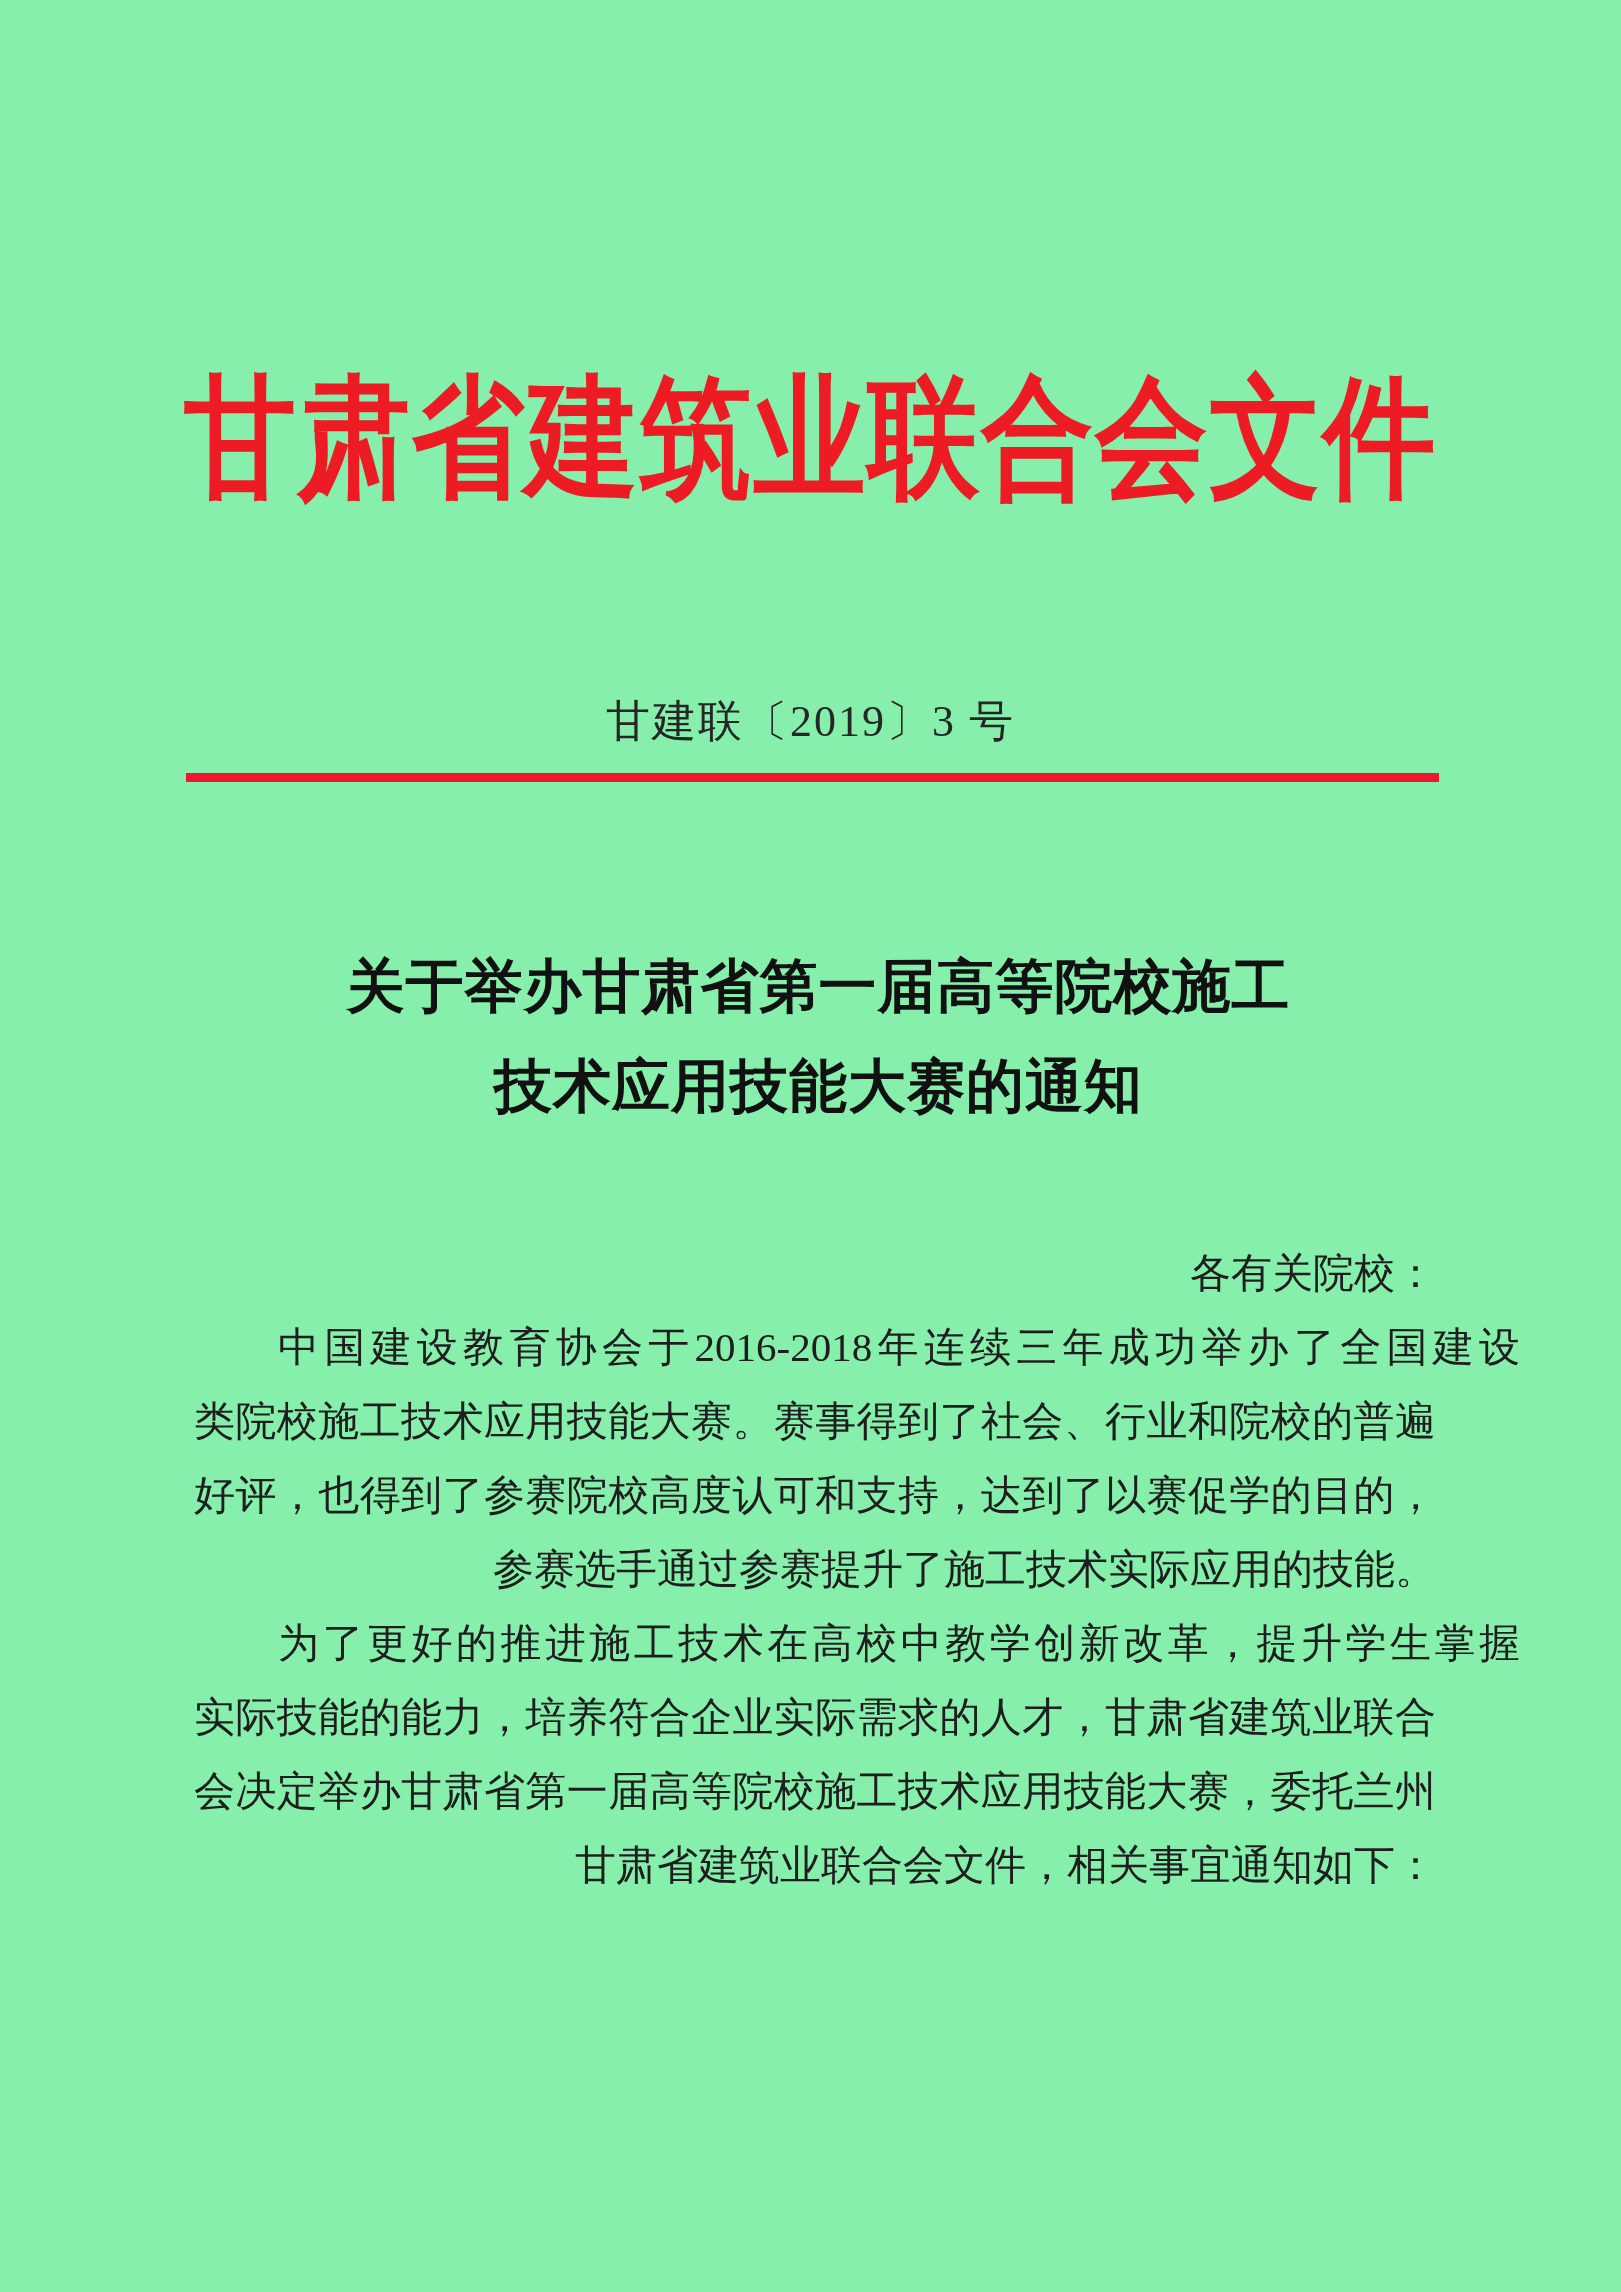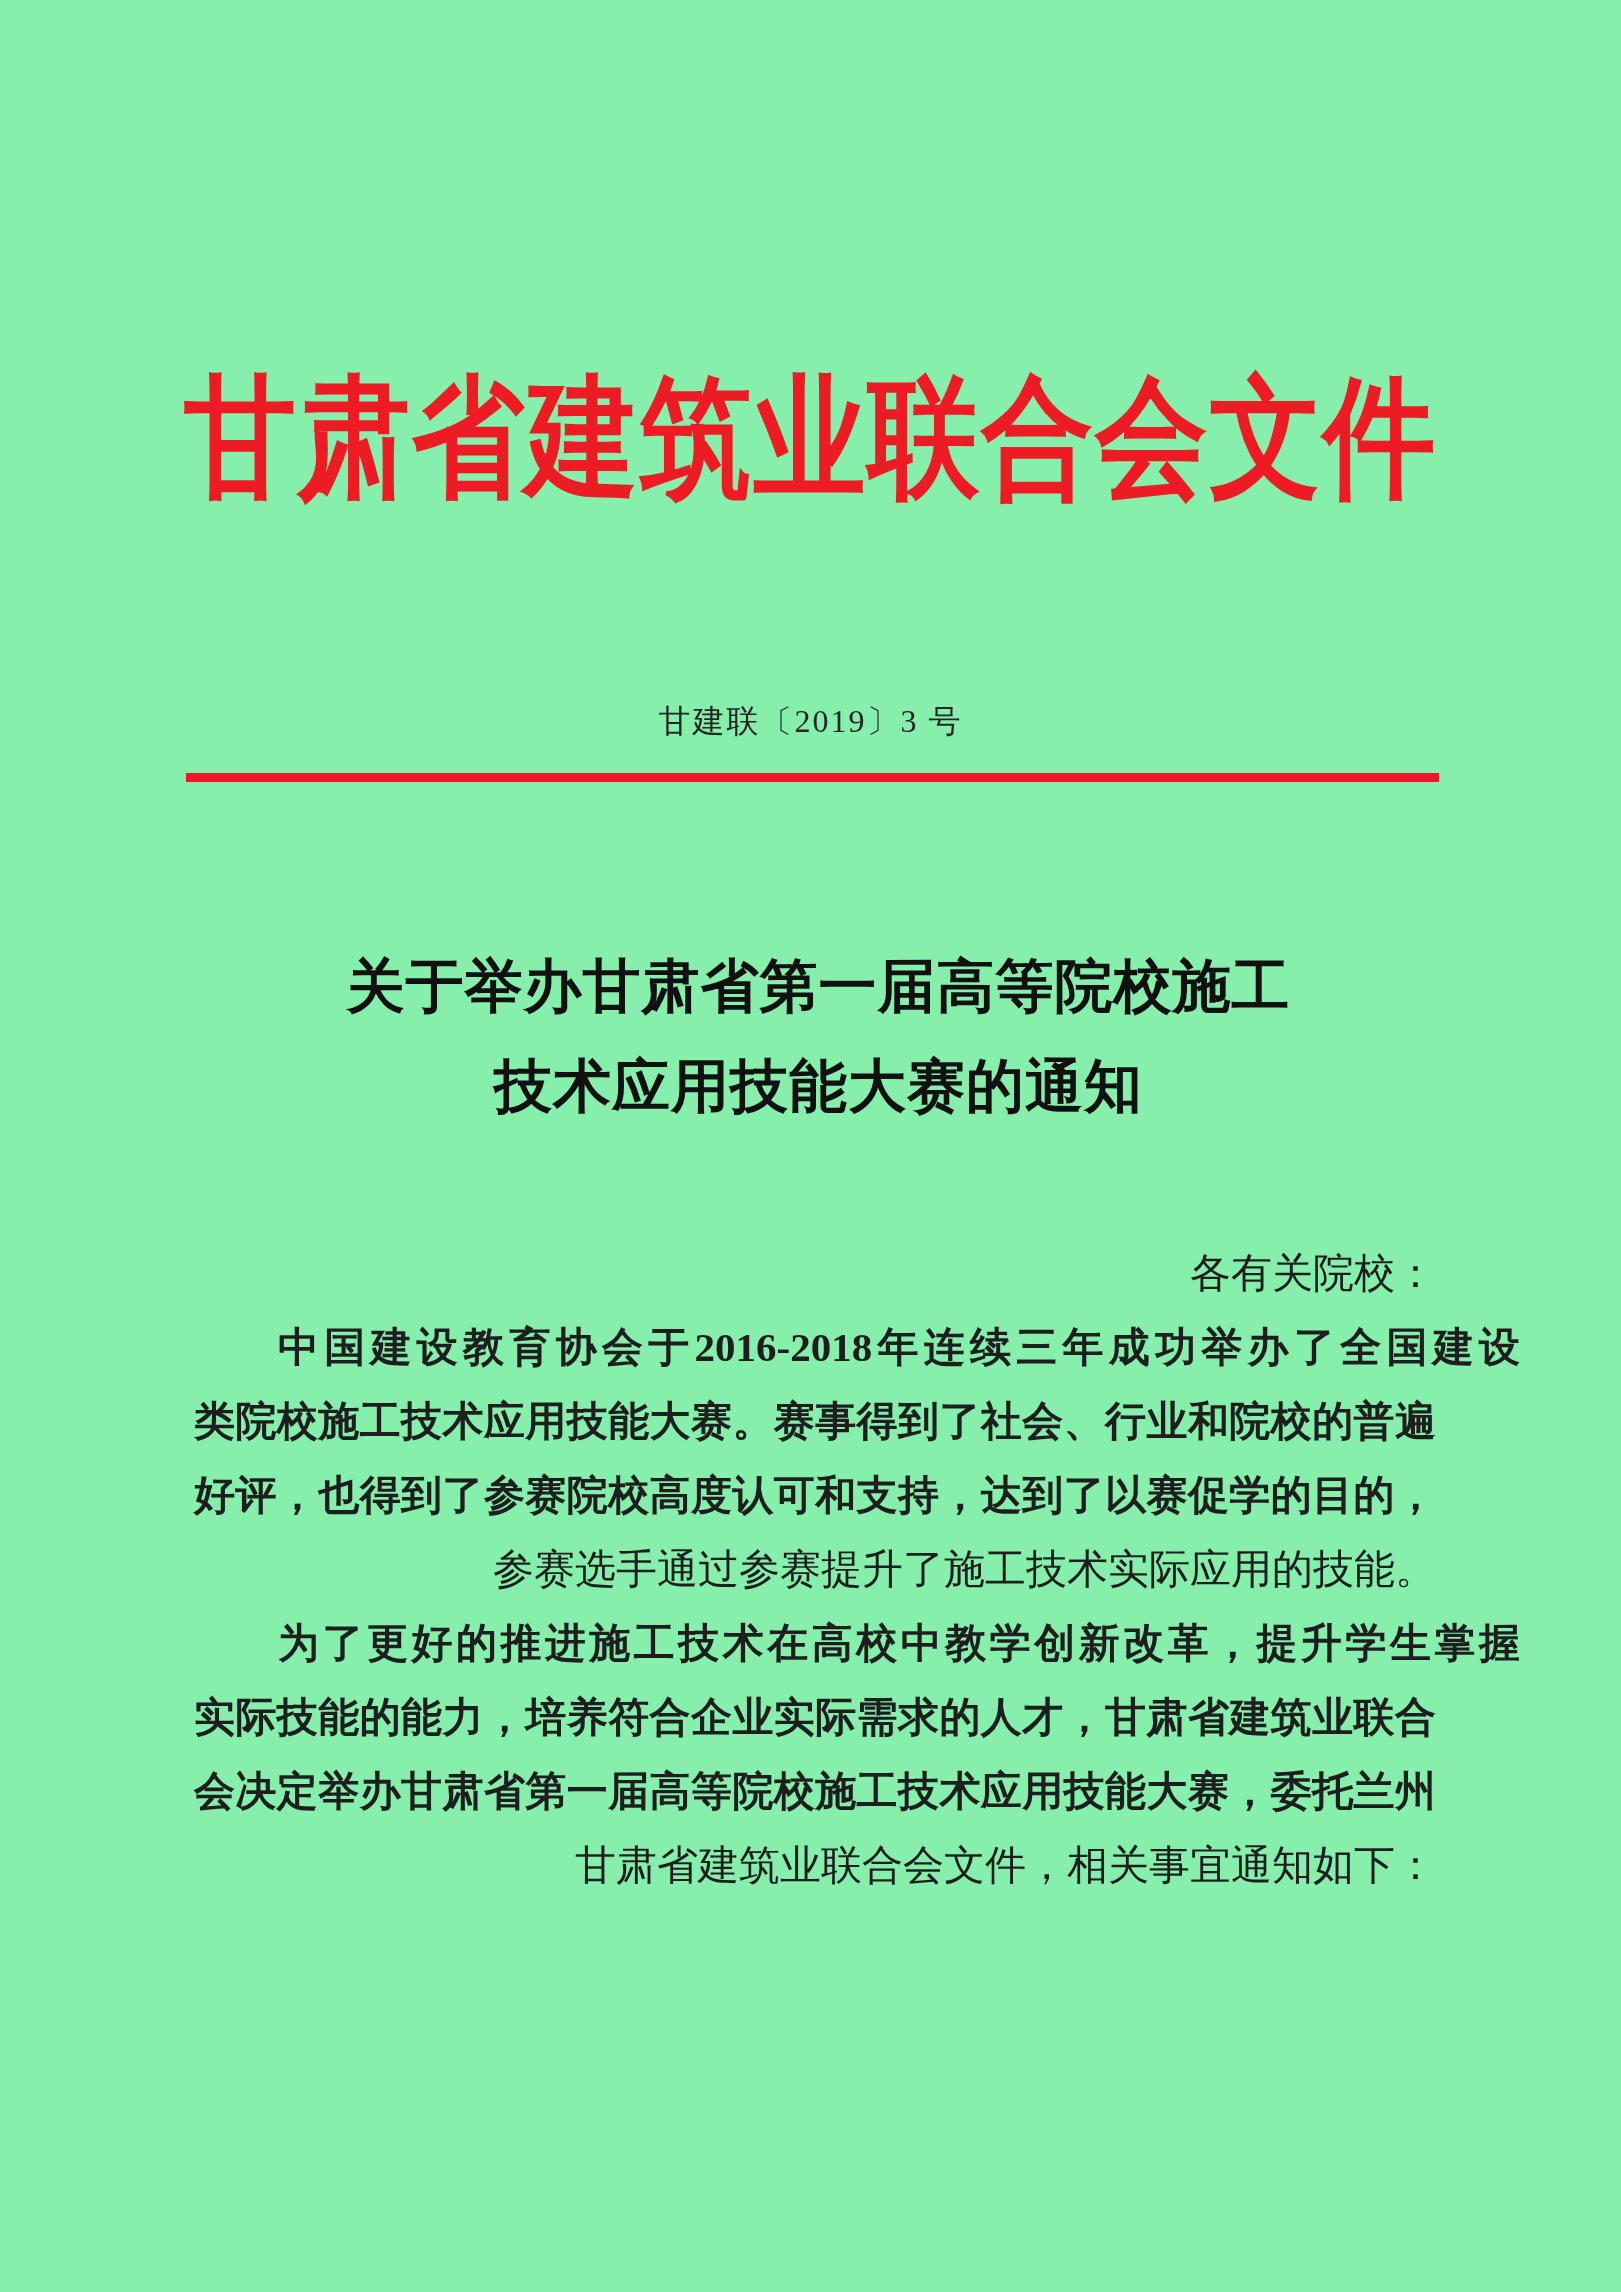--- a/index.html
+++ b/index.html
@@ -25,21 +25,21 @@
     transform: scaleX(0.85);
     transform-origin: 50% 50%;
     letter-spacing: 2px;
   }
   .doc-number {
     position: absolute;
     top: 694px;
     left: 0;
     width: 100%;
     text-align: center;
-    font-size: 32px;
+    font-size: 44px;
     line-height: 55px;
     color: #262626;
     letter-spacing: 2px;
   }
   .red-rule {
     position: absolute;
     top: 773px;
     left: 186px;
     width: 1253px;
     height: 8.8px;
@@ -63,21 +63,20 @@
     left: 194px;
     width: 1242px;
     font-size: 41px;
     line-height: 74px;
     color: var(--text-color, #1e1e1e);
   }
   .bline { width: 100%; text-align: right; }
   .jline {
     text-align: justify;
     text-align-last: justify;
-    font-weight: bold;
   }
   .indent { padding-left: 84px; }
 </style>
 </head>
 <body>
 
 <div class="page">
 
   <div class="org-header">甘肃省建筑业联合会文件</div>
 

